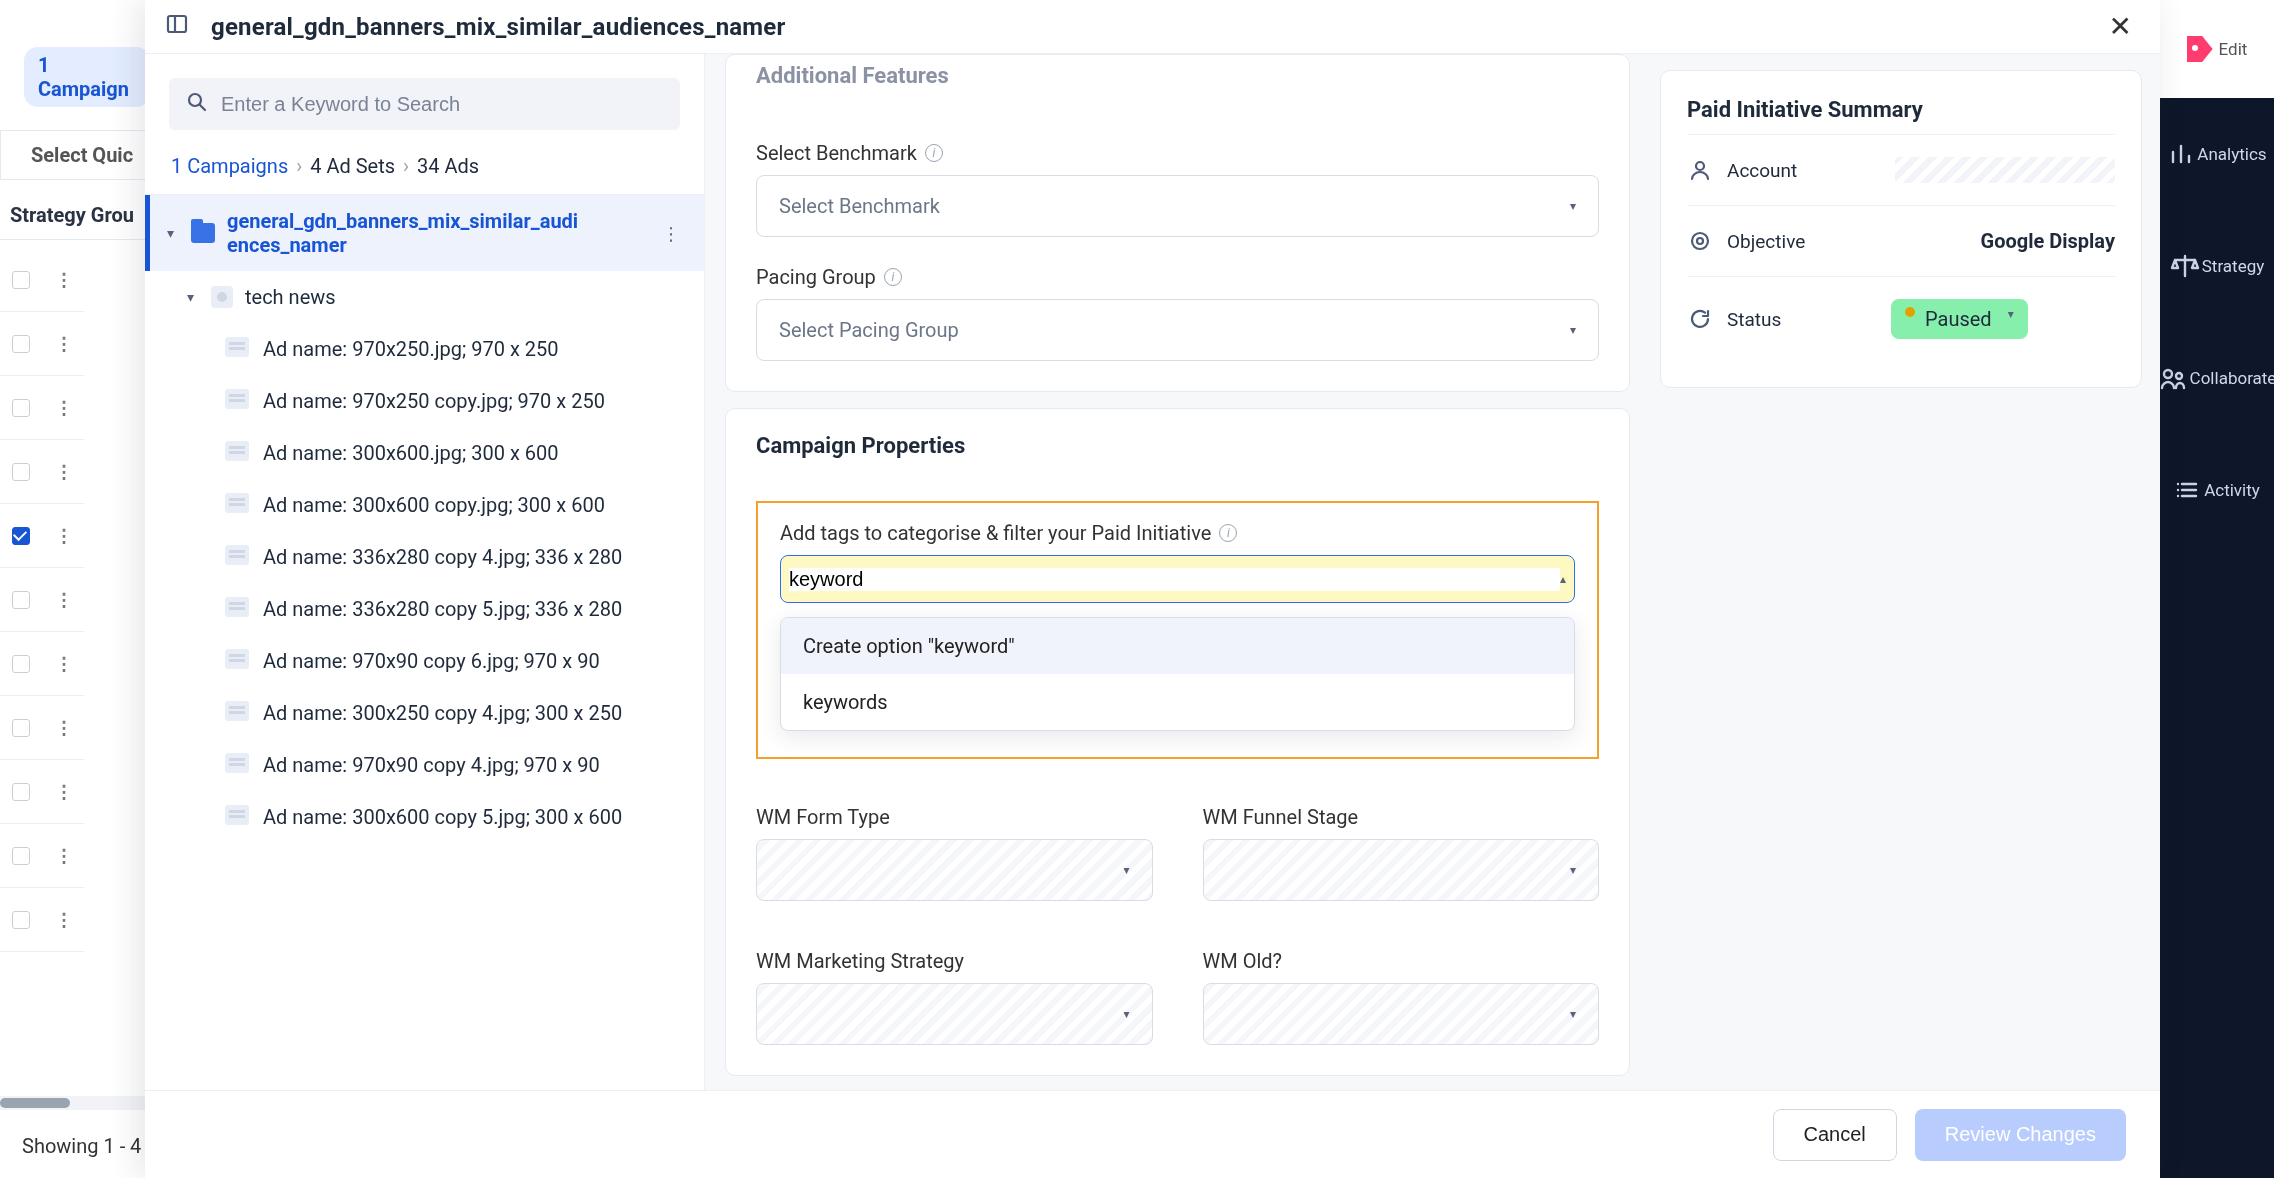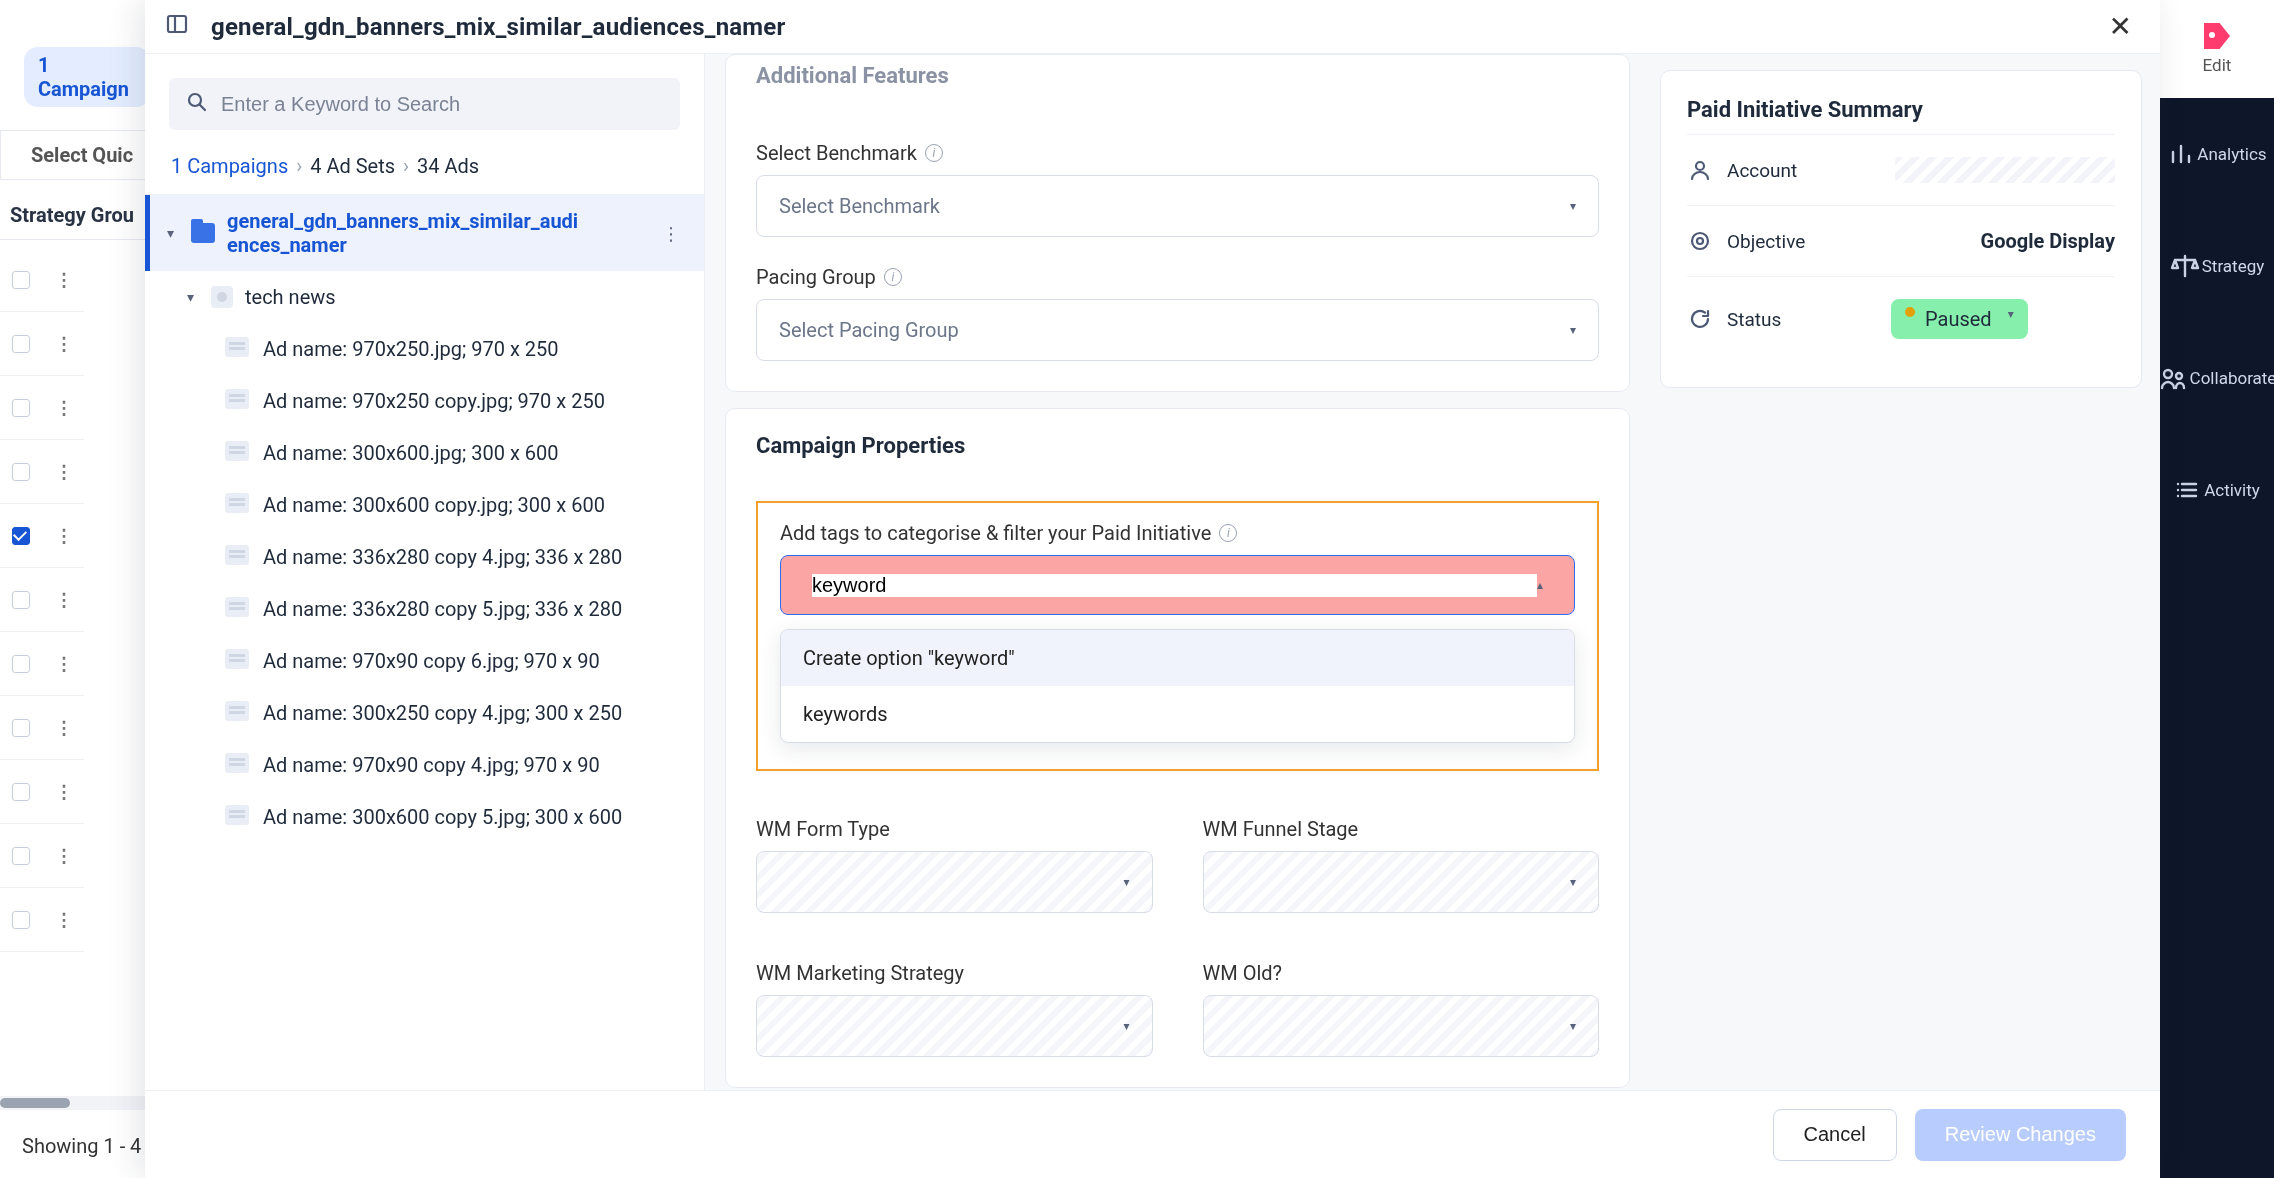--- a/index.html
+++ b/index.html
@@ -171,22 +171,22 @@
   position:relative; background:#fff;
 }
 .select .chev{
   margin-left:auto; color:#58627a; font-size:12px;
 }
 .hl-box{
   border:2px solid #f5a02a; border-radius:0; padding:18px 22px 26px 22px;
   margin-top:8px;
 }
 .tag-input{
-  height:60px; border:1.5px solid #2f6df0; border-radius:8px;
-  display:flex; align-items:center; padding:0 31px; background:#fca5a5;
+  height:48px; border:1.5px solid #2f6df0; border-radius:8px;
+  display:flex; align-items:center; padding:0 8px; background:#fef9c3;
 }
 .tag-input input{
   flex:1; border:none; outline:none; font-size:20px;
 }
 .tag-input .chev{ color:#58627a; font-size:12px;}
 .dropdown{
   margin-top:14px; border:1px solid #d7dce6; border-radius:8px; background:#fff;
   box-shadow:0 6px 22px rgba(30,40,60,.10);
   overflow:hidden;
 }
@@ -239,21 +239,21 @@
   display:inline-flex; align-items:center; justify-content:center;
 }
 .btn-outline{ border:1px solid #cfd6e4; background:#fff; color:#222;}
 .btn-primary{ border:none; background:#b8ccfd; color:#fff; }
 
 .right-rail{
   position:absolute; right:0; top:0; width:114px; height:100%;
   display:flex; flex-direction:column; align-items:center;
 }
 .right-rail .edit{
-  height:98px; display:flex; flex-direction:column; align-items:center; justify-content:center;
+  height:98px; display:flex; flex-direction:row; align-items:center; justify-content:center;
   gap:6px; color:#555; font-size:17px;
 }
 .tag-icon{
   width:26px; height:26px; background:#ff3c6e; clip-path:polygon(0 0,60% 0,100% 50%,60% 100%,0 100%);
   position:relative;
 }
 .tag-icon::after{
   content:""; position:absolute; left:5px; top:9px; width:6px; height:6px; border-radius:50%; background:#fff;
 }
 .right-rail .navcol{

